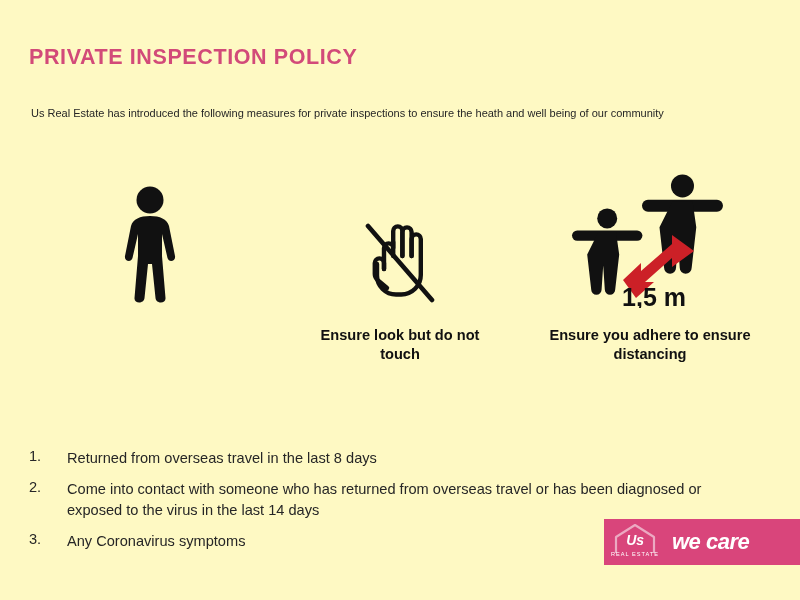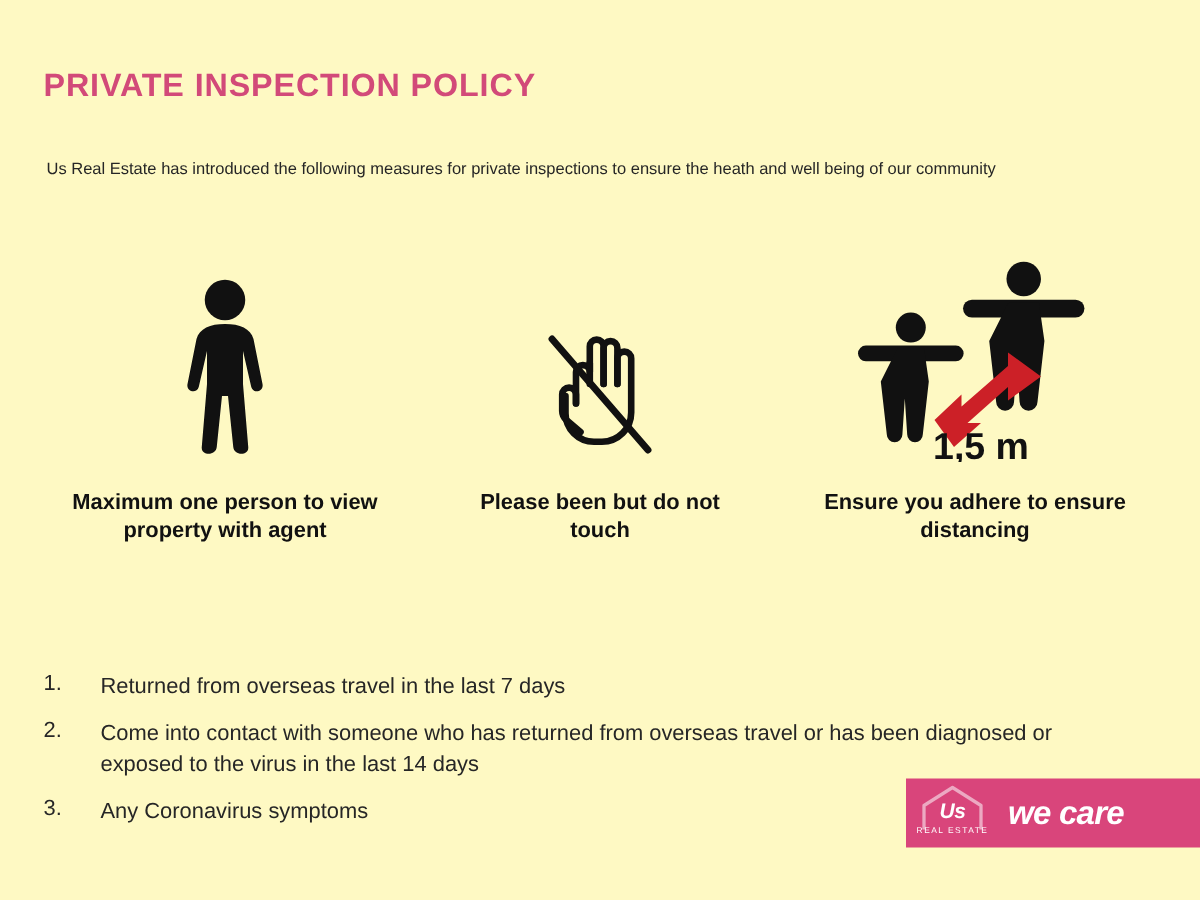--- a/index.html
+++ b/index.html
@@ -185,40 +185,39 @@
                    L 6 70 C 5 75 12 77 13.5 72
                    L 19 48 L 19 70
                    L 15.5 112 C 15 118 25 118 25.5 112
                    L 29 78 L 33 78
                    L 36.5 112 C 37 118 47 118 46.5 112
                    L 43 70 L 43 48
                    L 48.5 72 C 50 77 57 75 56 70
                    L 50 40 C 48 33 41 30 31 30 Z" fill="#111111"></path>
         </svg>
       </div>
-      <div class="col-cap">Maximum one person to view property with agent</div>
     </div>
 
     <div class="col">
       <div class="col-art">
         <svg width="82" height="96" viewBox="0 0 82 96">
           <g fill="none" stroke="#111111" stroke-width="4.4" stroke-linecap="round" stroke-linejoin="round">
             <path d="M25 57 L25 36 a4.6 4.6 0 0 1 9.2 0 L34.2 30"></path>
             <path d="M34.2 44 L34.2 19 a4.6 4.6 0 0 1 9.2 0 L43.4 44"></path>
             <path d="M43.4 44 L43.4 20 a4.6 4.6 0 0 1 9.2 0 L52.6 44"></path>
             <path d="M52.6 44 L52.6 27 a4.6 4.6 0 0 1 9.2 0 L61.8 63
                      a19.5 19.5 0 0 1 -19.5 19.5 L37 82.5
                      a19 19 0 0 1 -19 -19 L18 52"></path>
             <path d="M25 57 L25 51 a4.6 4.6 0 0 0 -9.2 0 L15.8 62
                      a8 8 0 0 0 2.6 5.8 L28 76"></path>
           </g>
           <line x1="9" y1="14" x2="73" y2="88" stroke="#111111" stroke-width="4.6" stroke-linecap="round"></line>
         </svg>
       </div>
-      <div class="col-cap">Please been but do not touch</div>
+      <div class="col-cap">Ensure look but do not touch</div>
     </div>
 
     <div class="col">
       <div class="col-art">
         <svg width="168" height="140" viewBox="0 0 168 140">
 
           <g fill="#111111" transform="translate(6,40) scale(0.80)">
             <circle cx="44" cy="13" r="12.5"></circle>
             <rect x="0" y="28" width="88" height="13" rx="6.5"></rect>
             <path d="M33 30 h22 l4 28 -5 44 a6.5 6.5 0 0 1 -13 0 l-2 -30 -2 30 a6.5 6.5 0 0 1 -13 0 l-5 -44 Z"></path>
@@ -243,21 +242,21 @@
       </div>
       <div class="col-cap">Ensure you adhere to ensure distancing</div>
     </div>
 
   </div>
 
 
   <div class="olist">
     <div class="olist-row">
       <div class="olist-num">1.</div>
-      <div class="olist-txt">Returned from overseas travel in the last 7 days</div>
+      <div class="olist-txt">Returned from overseas travel in the last 8 days</div>
     </div>
     <div class="olist-row">
       <div class="olist-num">2.</div>
       <div class="olist-txt">Come into contact with someone who has returned from overseas travel or has been diagnosed or exposed to the virus in the last 14 days</div>
     </div>
     <div class="olist-row">
       <div class="olist-num">3.</div>
       <div class="olist-txt">Any Coronavirus symptoms</div>
     </div>
   </div>

